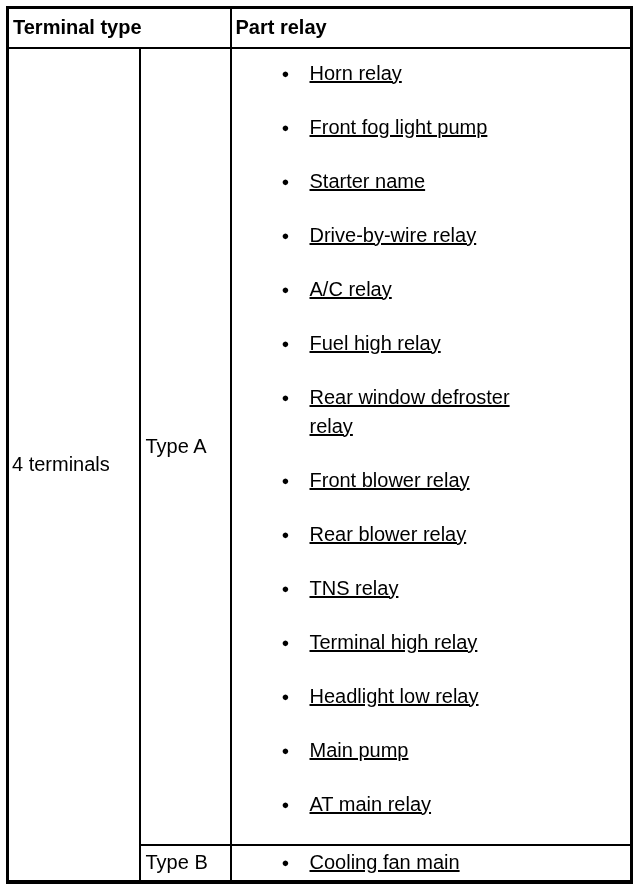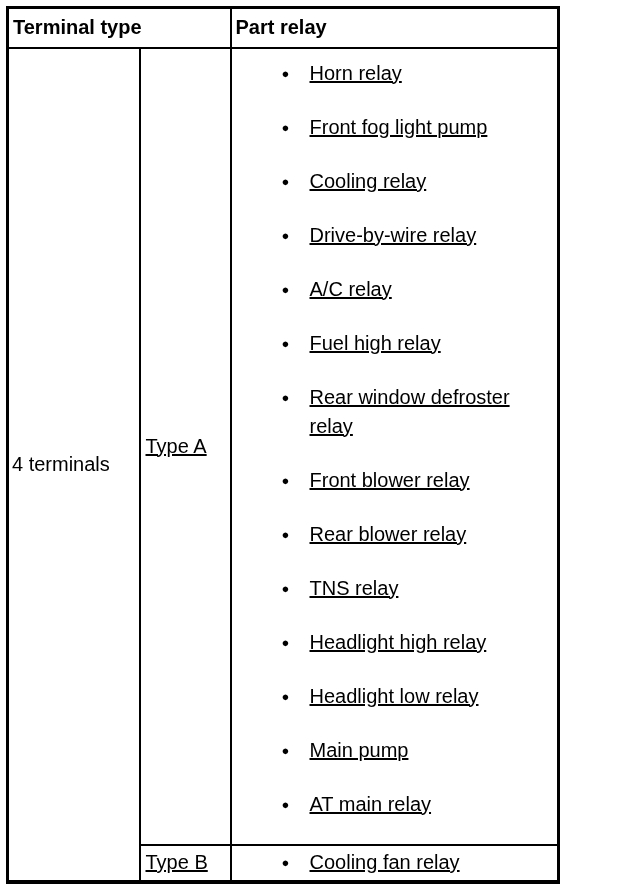--- a/index.html
+++ b/index.html
@@ -12,21 +12,21 @@
     height: 886px;
     position: relative;
     font-family: "Liberation Sans", sans-serif;
     color: #000000;
     overflow: hidden;
   }
   table.relay-table {
     position: absolute;
     left: 6px;
     top: 6px;
-    width: 554px;
+    width: 627px;
     border-collapse: collapse;
     table-layout: fixed;
     border: 3px solid #000000;
     border-bottom-width: 4px;
   }
   .relay-table th,
   .relay-table td {
     border: 2px solid #000000;
     box-sizing: border-box;
     font-size: 20px;
@@ -45,21 +45,20 @@
 
   td.group-cell {
     width: 132px;
     vertical-align: middle;
     padding: 0 0 0 3px;
   }
   td.type-cell {
     width: 91px;
     vertical-align: middle;
     padding: 0 17px 0 5px;
-    text-decoration: underline;
   }
   td.parts-cell {
     vertical-align: top;
     padding: 0;
   }
   td.parts-cell-single {
     vertical-align: middle;
     padding: 0;
   }
   ul.parts-list {
@@ -114,21 +113,21 @@
         <li class="part-item">
               <span class="bullet">●</span>
               <span class="part-label">Horn relay</span>
             </li>
         <li class="part-item">
               <span class="bullet">●</span>
               <span class="part-label">Front fog light pump</span>
             </li>
         <li class="part-item">
               <span class="bullet">●</span>
-              <span class="part-label">Cooling relay</span>
+              <span class="part-label">Starter name</span>
             </li>
         <li class="part-item">
               <span class="bullet">●</span>
               <span class="part-label">Drive-by-wire relay</span>
             </li>
         <li class="part-item">
               <span class="bullet">●</span>
               <span class="part-label">A/C relay</span>
             </li>
         <li class="part-item">
@@ -146,21 +145,21 @@
         <li class="part-item">
               <span class="bullet">●</span>
               <span class="part-label">Rear blower relay</span>
             </li>
         <li class="part-item">
               <span class="bullet">●</span>
               <span class="part-label">TNS relay</span>
             </li>
         <li class="part-item">
               <span class="bullet">●</span>
-              <span class="part-label">Headlight high relay</span>
+              <span class="part-label">Terminal high relay</span>
             </li>
         <li class="part-item">
               <span class="bullet">●</span>
               <span class="part-label">Headlight low relay</span>
             </li>
         <li class="part-item">
               <span class="bullet">●</span>
               <span class="part-label">Main pump</span>
             </li>
         <li class="part-item">
@@ -169,19 +168,19 @@
             </li>
       </ul>
     </td>
   </tr>
   <tr class="type-b-row">
     <td class="type-cell">Type B</td>
     <td class="parts-cell-single">
       <ul class="parts-list-single">
         <li class="part-item">
               <span class="bullet">●</span>
-              <span class="part-label">Cooling fan relay</span>
+              <span class="part-label">Cooling fan main</span>
             </li>
       </ul>
     </td>
   </tr>
 </tbody>
   </table>
 
 </body></html>

